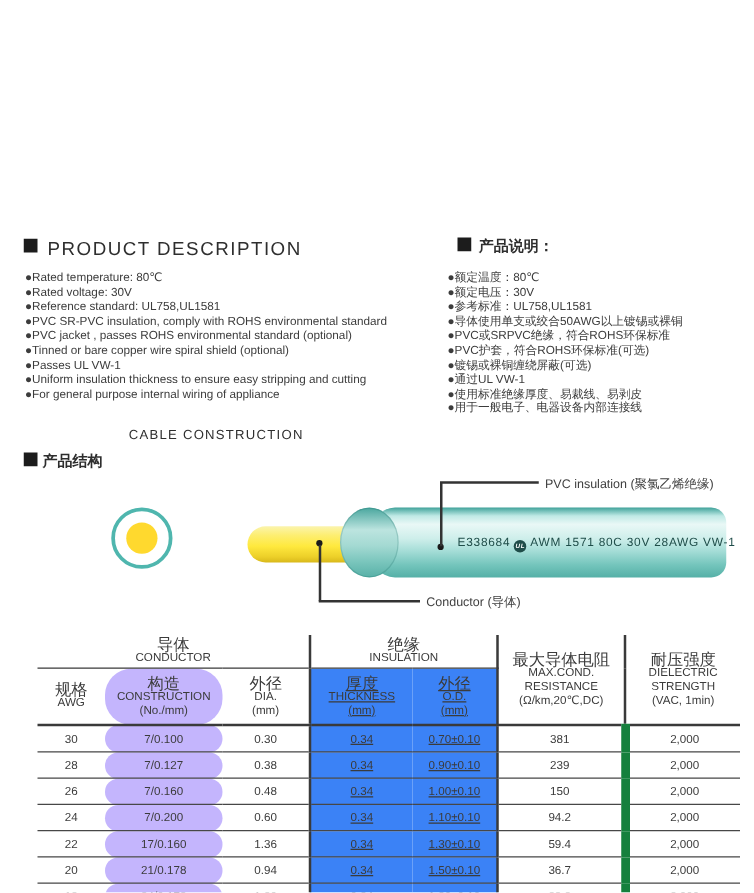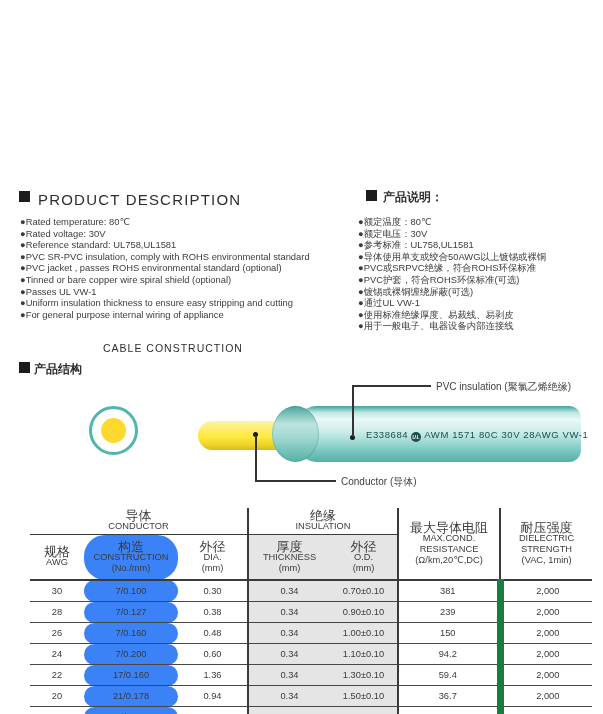--- a/index.html
+++ b/index.html
@@ -54,22 +54,22 @@
     color:#3b3b3b; font-size:9.3px; line-height:11px;
   }
   th.group-th { height:26px; border-bottom:1.5px solid #3a3a3a; }
   th.sub-th { height:44px; border-bottom:2px solid #3a3a3a; }
   th.span-th { border-bottom:2px solid #3a3a3a; border-left:2px solid #3a3a3a; font-size:9px; }
   th.bl2 { border-left:2px solid #3a3a3a; }
   td { height:20px; border-bottom:1.6px solid #474747; }
   td.c3 { border-left:2px solid #3a3a3a; }
   td.c5 { border-left:2px solid #3a3a3a; }
   td.c6 { border-left:7px solid #15803d; }
-  .bg-yellow { background:#3b82f6;border-radius:21px; }
-  .bg-blue { background:#e5e5e5; }
+  .bg-yellow { background:#c4b5fd;border-radius:21px; }
+  .bg-blue { background:#3b82f6;text-decoration:underline; }
   .cjk { font-size:13px;text-align:center; }
 </style>
 </head>
 <body>
 
 <div id="page">
 
   <div class="abs sq" style="left:19px; top:191px;"></div>
   <div class="abs h-en" style="left:38px; top:191px;">PRODUCT DESCRIPTION</div>
 

